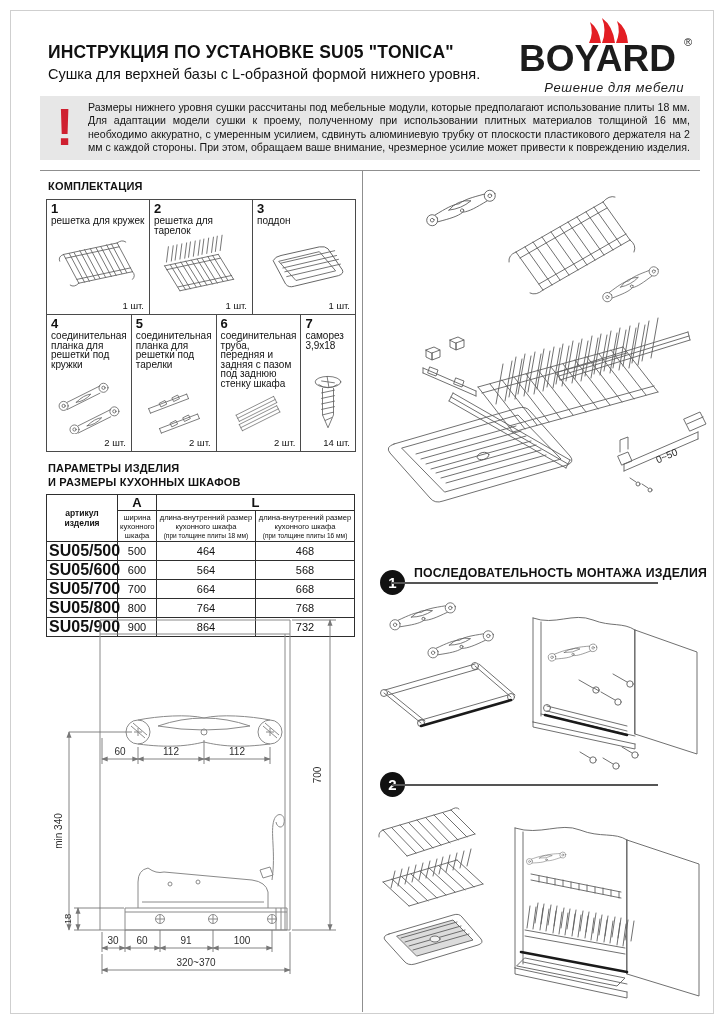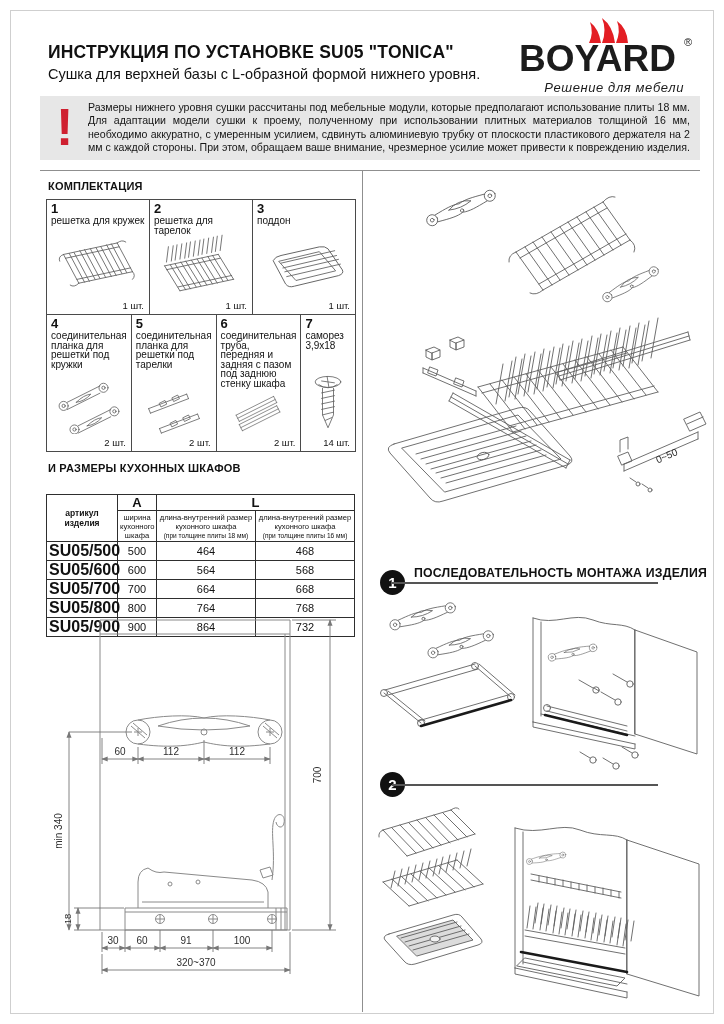--- a/index.html
+++ b/index.html
@@ -170,20 +170,21 @@
             <path d="M18,17 L18,46 L24,60 L30,46 L30,17"></path>
             <path d="M17,22 L31,19 M17,28 L31,25 M17,34 L31,31 M17,40 L31,37 M18,46 L30,43 M21,52 L28,49"></path>
           </g>
         </svg>
         <div class="pqty">14 шт.</div>
       </div>
     </div>
   </div>
 
   <div class="sec-h params-h2" style="left:48px;top:461px;">
+    <div>ПАРАМЕТРЫ ИЗДЕЛИЯ</div>
     <div>И РАЗМЕРЫ КУХОННЫХ ШКАФОВ</div>
   </div>
 
   <table class="params">
     <colgroup>
         <col style="width:71px">
         <col style="width:39px">
         <col style="width:99px">
         <col style="width:99px">
       </colgroup>

